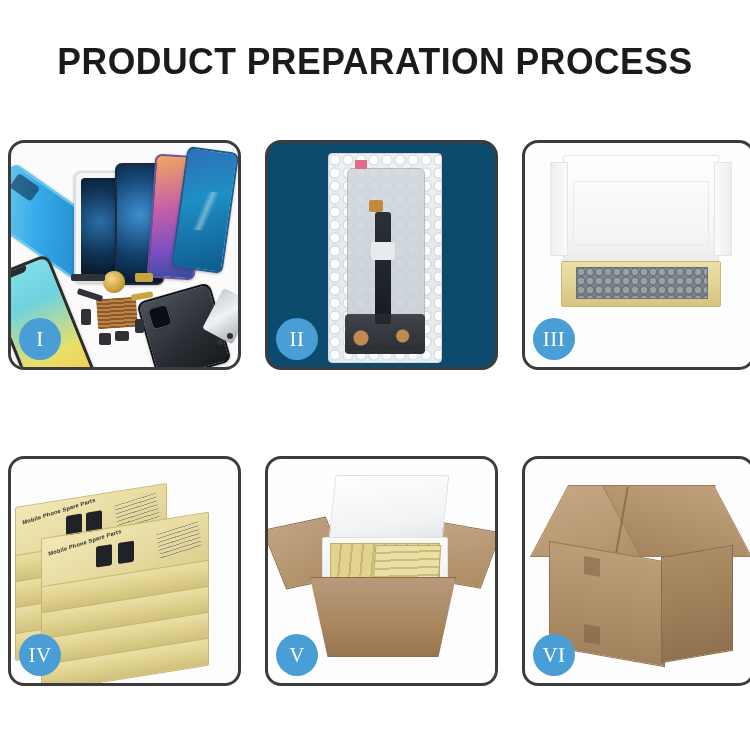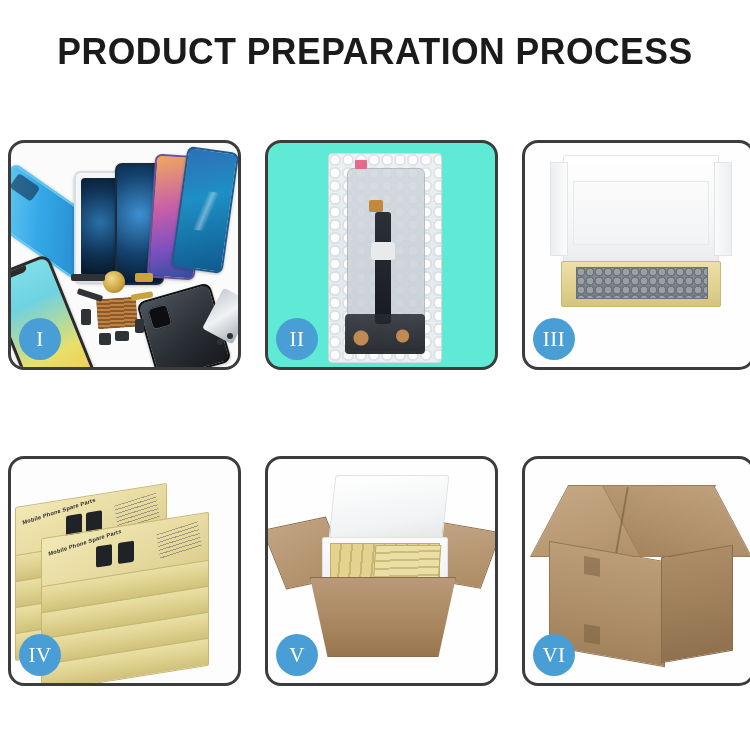--- a/index.html
+++ b/index.html
@@ -4,21 +4,21 @@
 <style>
   html,body{margin:0;padding:0;}
   body{
     width:750px;height:750px;background:#ffffff;
     font-family:"Liberation Sans","DejaVu Sans",sans-serif;
     overflow:hidden;position:relative;
   }
   .page{width:750px;height:750px;position:relative;}
 
   
-  .header{padding-top:33px;text-align:center;}
+  .header{padding-top:43px;text-align:center;}
   .title{
     font-size:37px;font-weight:bold;color:#1b1b1b;
     letter-spacing:.5px;line-height:1;
     transform:scaleX(.96);transform-origin:center;
     white-space:nowrap;
   }
   .subtitle{
     margin-top:12px;font-size:15.5px;color:#1b1b1b;
     letter-spacing:-.1px;white-space:nowrap;
   }
@@ -112,21 +112,21 @@
     position:absolute;left:92px;top:128px;width:22px;height:22px;border-radius:50%;
     background:radial-gradient(circle at 38% 34%,#f3d98a 0%,#c9a33c 60%,#8d6c1c 100%);
   }
   .tweez{
     position:absolute;left:200px;top:150px;width:34px;height:46px;
     background:linear-gradient(120deg,#c9cdd2 0%,#f0f2f4 45%,#a8adb3 100%);
     transform:rotate(28deg);border-radius:3px;
   }
 
   
-  .p2{background:#5eead4;}
+  .p2{background:#0c4a6e;}
   .bubblebag{
     position:absolute;left:60px;top:10px;width:112px;height:208px;
     background:
       radial-gradient(circle at 6px 6px,rgba(255,255,255,.95) 0 4px,rgba(205,214,220,.45) 4.5px 6px,transparent 6.5px),
       linear-gradient(180deg,#eef2f4 0%,#e3e9ed 50%,#eaeff2 100%);
     background-size:13px 13px, 100% 100%;
     border:1px solid #d2d9de;border-radius:4px;
   }
   .screenpart{
     position:absolute;left:18px;top:14px;width:76px;height:180px;

